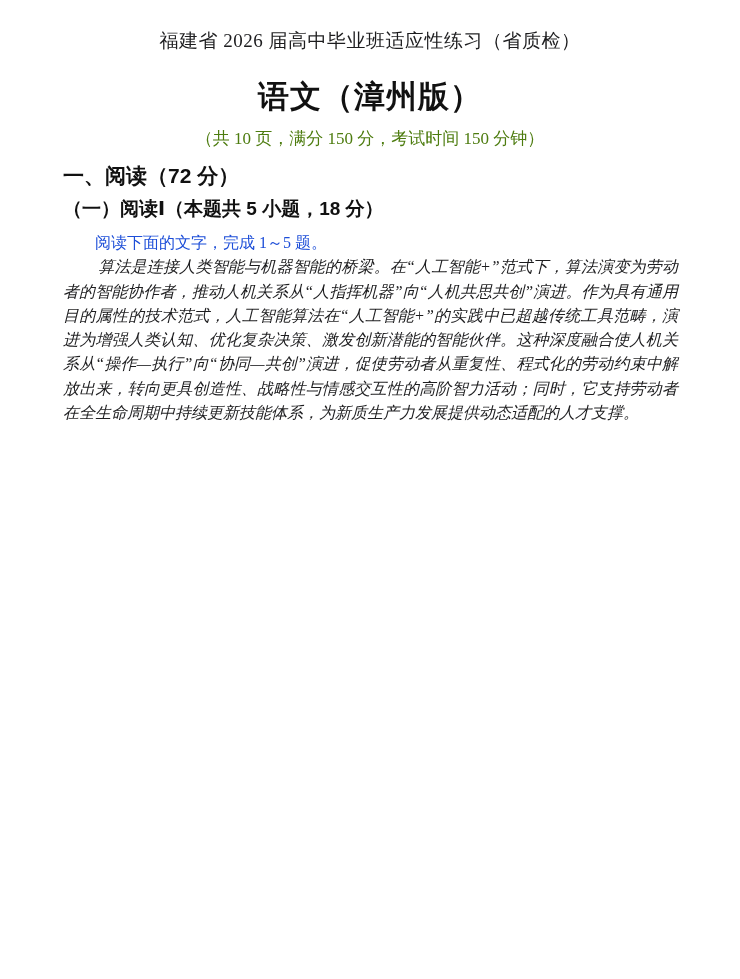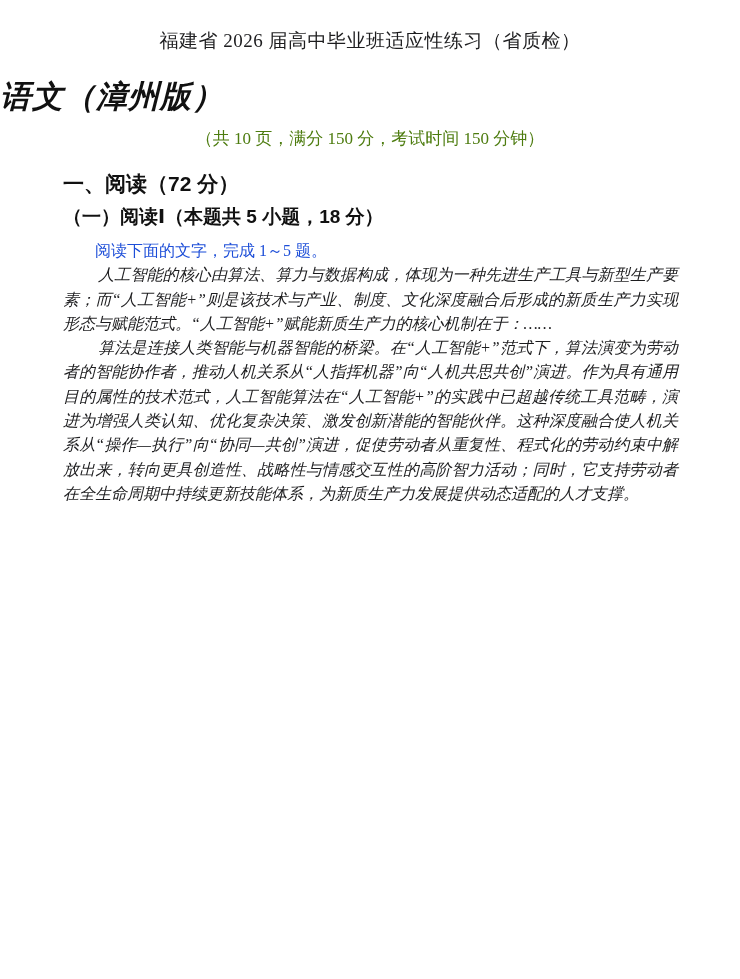--- a/index.html
+++ b/index.html
@@ -17,39 +17,39 @@
   
   .exam-series {
     margin-top: 28px;
     text-align: center;
     font-size: 19px;
     letter-spacing: 0.5px;
     color: #1d1d1f;
   }
   .subject-title {
     margin-top: 22px;
+    text-align: center;
     font-size: 31px;
     font-weight: 700;
     letter-spacing: 1px;
     font-family: "Liberation Sans", "DejaVu Sans", sans-serif;
     color: #111;
-    font-style: italic;
   }
   .exam-meta {
     margin-top: 9px;
     text-align: center;
     font-size: 17px;
     color: #4d7c0f;
   }
   
   .content {
     position: absolute;
     left: 63px;
     right: 62px;
-    top: 170px;
+    top: 162px;
   }
   .sec-h1 {
     font-size: 21px;
     font-weight: 700;
     font-family: "Liberation Sans", "DejaVu Sans", sans-serif;
     color: #111;
     line-height: 28px;
   }
   .sec-h2 {
     margin-top: 6px;
@@ -127,21 +127,20 @@
     <div class="exam-series">福建省 2026 届高中毕业班适应性练习（省质检）</div>
     <div class="subject-title">语文（漳州版）</div>
     <div class="exam-meta">（共 10 页，满分 150 分，考试时间 150 分钟）</div>
   </header>
 
   <main class="content">
     <div class="sec-h1">一、阅读（72 分）</div>
     <div class="sec-h2">（一）阅读Ⅰ（本题共 5 小题，18 分）</div>
     <p class="instruction">阅读下面的文字，完成 1～5 题。</p>
 
-    <p class="para">人工智能的核心由算法、算力与数据构成，体现为一种先进生产工具与新型生产要素；而“人工智能+”则是该技术与产业、制度、文化深度融合后形成的新质生产力实现形态与赋能范式。“人工智能+”赋能新质生产力的核心机制在于：……</p>
     <p class="para">算法是连接人类智能与机器智能的桥梁。在“人工智能+”范式下，算法演变为劳动者的智能协作者，推动人机关系从“人指挥机器”向“人机共思共创”演进。作为具有通用目的属性的技术范式，人工智能算法在“人工智能+”的实践中已超越传统工具范畴，演进为增强人类认知、优化复杂决策、激发创新潜能的智能伙伴。这种深度融合使人机关系从“操作—执行”向“协同—共创”演进，促使劳动者从重复性、程式化的劳动约束中解放出来，转向更具创造性、战略性与情感交互性的高阶智力活动；同时，它支持劳动者在全生命周期中持续更新技能体系，为新质生产力发展提供动态适配的人才支撑。</p>
   </main>
 
   <footer class="footer">
     <span>语文试题 第 1 页</span>
   </footer>
 
   <div class="curl-wrap">
     <div class="curl-tail"></div>
     <div class="curl-core"></div>

